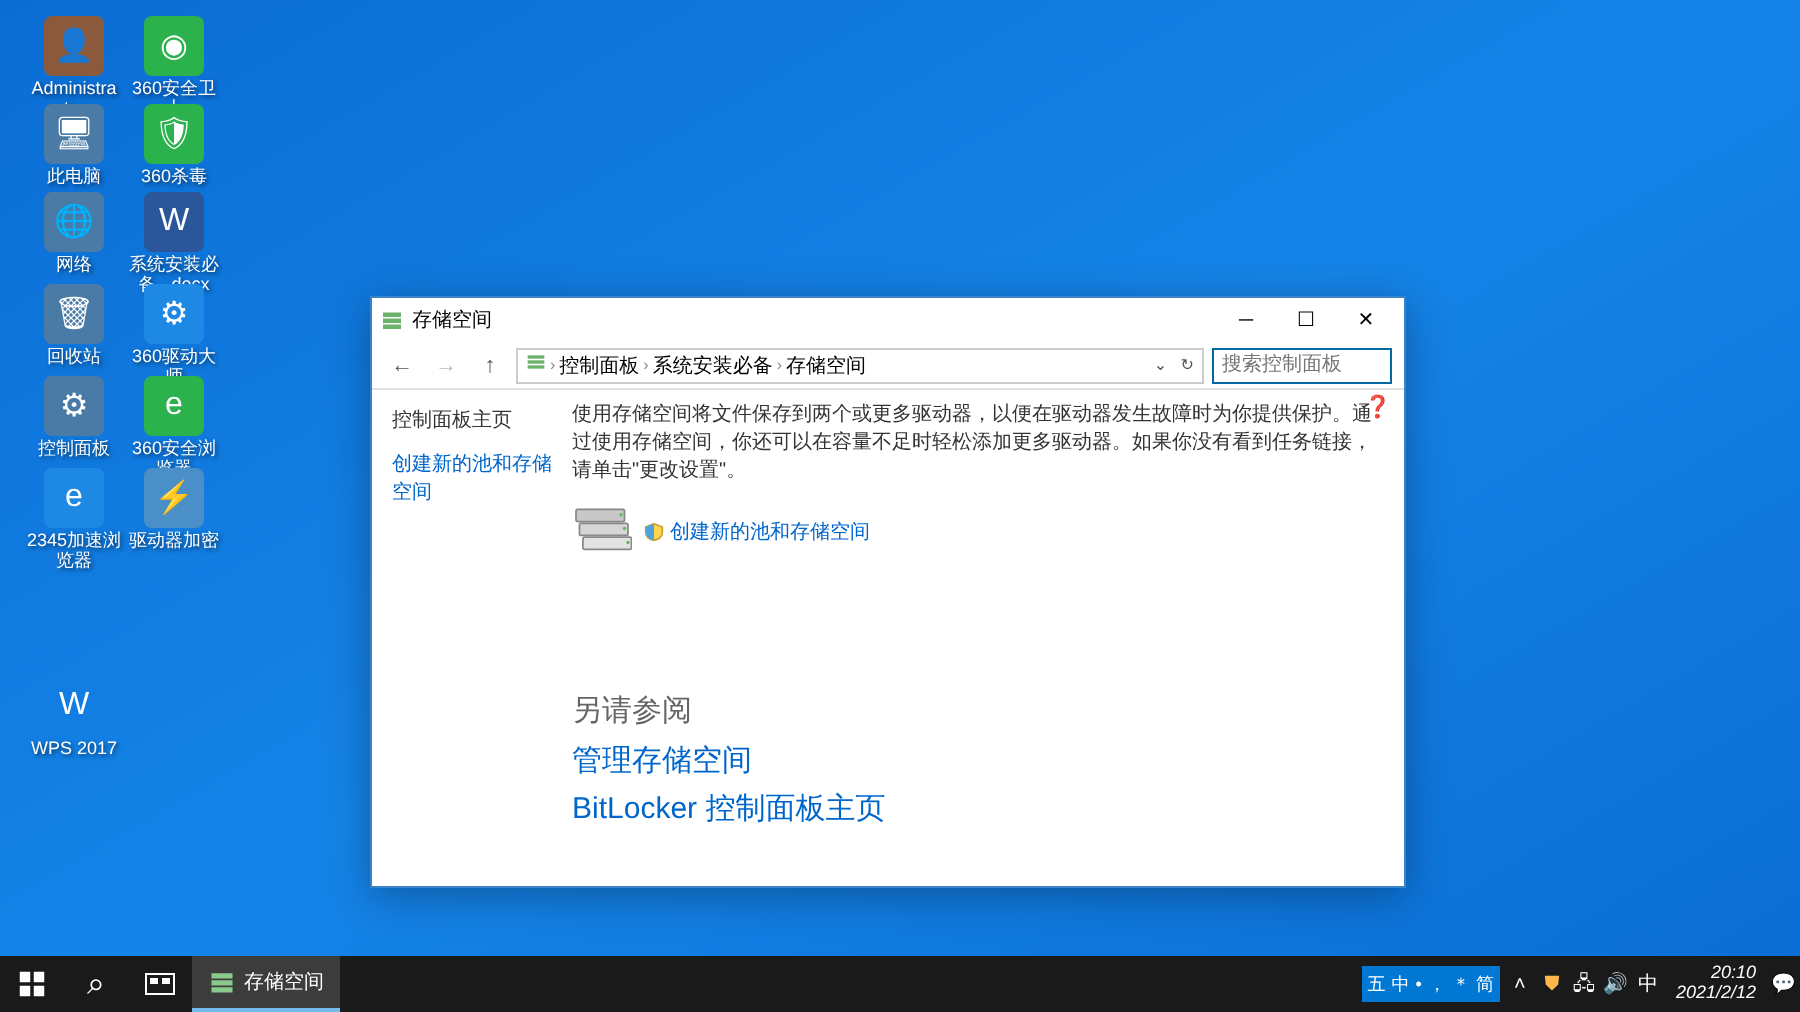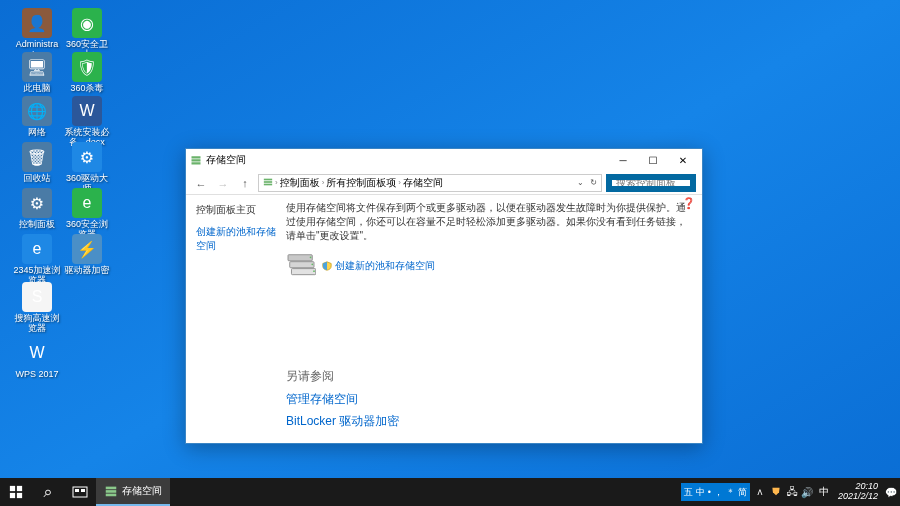--- a/index.html
+++ b/index.html
@@ -18,36 +18,36 @@
 .titlebar .title { flex: 1; }
 .winbtns { display: flex; }
 .winbtn { width: 30px; height: 20px; display: flex; align-items: center; justify-content: center; font-size: 10px; cursor: pointer; }
 
 .addrbar { height: 24px; display: flex; align-items: center; padding: 0 6px; gap: 4px; border-bottom: 1px solid #e0e0e0; }
 .navbtn { width: 18px; height: 18px; display: flex; align-items: center; justify-content: center; color: #555; font-size: 11px; cursor: pointer; }
 .breadcrumb { flex: 1; border: 1px solid #ccc; height: 18px; display: flex; align-items: center; padding: 0 4px; font-size: 10px; gap: 2px; }
 .bc-sep { color: #888; font-size: 8px; }
 .bc-item { cursor: pointer; }
 .bc-dd { font-size: 8px; color: #555; margin-left: auto; }
-.searchbox { width: 90px; border: 6px solid #0369a1; height: 18px; font-size: 10px; padding: 0 4px; color: #888; }
+.searchbox { width: 90px; border: 1px solid #0369a1; height: 18px; font-size: 10px; padding: 0 4px; color: #888; }
 
 .body { flex: 1; display: flex; }
 .sidebar { width: 100px; padding: 8px 10px; font-size: 10px; }
 .sidelink { color: #0066cc; margin-bottom: 8px; cursor: pointer; display: block; }
 
 .main { flex: 1; padding: 6px 12px 6px 0; position: relative; }
 .main-title { color: #0a5a2a; font-size: 11px; margin-bottom: 6px; }
 .main-desc { font-size: 10px; color: #333; line-height: 1.4; margin-bottom: 4px; }
 .main-action { display: flex; align-items: center; gap: 6px; margin-top: 10px; }
 .drive-icon { width: 30px; height: 26px; }
 .action-link { display: flex; align-items: center; gap: 3px; }
 .shield { width: 10px; height: 10px; }
 .action-text { color: #0066cc; font-size: 10px; cursor: pointer; }
 
-.related { position: absolute; bottom: 8px; left: 0; font-size: 12px; }
+.related { position: absolute; bottom: 24px; left: 0; font-size: 15px; }
 .related-title { color: #666; margin-bottom: 6px; }
 .related-link { color: #0066cc; margin-bottom: 5px; cursor: pointer; display: block; }
 
 .helpbtn { position: absolute; right: 6px; top: 2px; color: #0066cc; font-size: 11px; cursor: pointer; }
 
 
 .taskbar { position: absolute; bottom: 0; left: 0; right: 0; height: 28px; background: #1a1a1a; display: flex; align-items: center; }
 .taskbtn { height: 28px; min-width: 32px; display: flex; align-items: center; justify-content: center; cursor: pointer; padding: 0 4px; }
 .taskbtn.active { background: rgba(255,255,255,.15); border-bottom: 2px solid #76b9ed; }
 .start svg { width: 14px; height: 14px; }
@@ -103,24 +103,20 @@
       <div class="ibox" style="background: rgb(43, 178, 76); color: rgb(255, 255, 255); font-size: 16px;">e</div>
       <div class="ilabel">360安全浏览器</div>
     </div>
     <div class="dicon" style="left: 12px; top: 234px;">
       <div class="ibox" style="background: rgb(30, 136, 229); color: rgb(255, 255, 255); font-size: 16px;">e</div>
       <div class="ilabel">2345加速浏览器</div>
     </div>
     <div class="dicon" style="left: 62px; top: 234px;">
       <div class="ibox" style="background: rgb(74, 143, 199); color: rgb(255, 255, 255); font-size: 16px;">⚡</div>
       <div class="ilabel">驱动器加密</div>
-    </div>
-    <div class="dicon" style="left: 12px; top: 282px;">
-      <div class="ibox" style="background: rgb(245, 245, 245); color: rgb(255, 255, 255); font-size: 16px;">S</div>
-      <div class="ilabel">搜狗高速浏览器</div>
     </div>
     <div class="dicon" style="left: 12px; top: 338px;">
       <div class="ibox" style="color: rgb(255, 255, 255); font-size: 16px;">W</div>
       <div class="ilabel">WPS 2017</div>
     </div>
   </div>
 
 <div class="window">
   <div class="titlebar">
     <span class="ticon">
@@ -146,21 +142,21 @@
       <span>
         <svg viewBox="0 0 12 12" width="10" height="10">
             <rect x="1" y="2" width="10" height="2" fill="#6bb36b"></rect>
             <rect x="1" y="5" width="10" height="2" fill="#6bb36b"></rect>
             <rect x="1" y="8" width="10" height="2" fill="#6bb36b"></rect>
           </svg>
       </span>
       <span class="bc-sep">›</span>
       <span class="bc-item">控制面板</span>
       <span class="bc-sep">›</span>
-      <span class="bc-item">所有控制面板项</span>
+      <span class="bc-item">系统安装必备</span>
       <span class="bc-sep">›</span>
       <span class="bc-item">存储空间</span>
       <span class="bc-dd">⌄ &nbsp; ↻</span>
     </div>
     <input class="searchbox" placeholder="搜索控制面板" style="">
   </div>
 
   <div class="body">
     <div class="sidebar">
       <span class="sidelink" style="color:#333">控制面板主页</span>
@@ -182,21 +178,21 @@
           <svg class="shield" viewBox="0 0 12 12">
             <path d="M6 1 L11 3 L11 6 Q11 10 6 11 Q1 10 1 6 L1 3 Z" fill="#ffd54f" stroke="#c9a227"></path>
             <path d="M6 1 L6 11 Q1 10 1 6 L1 3 Z" fill="#4ca3dd"></path>
           </svg>
           <span class="action-text">创建新的池和存储空间</span>
         </div>
       </div>
       <div class="related">
         <div class="related-title">另请参阅</div>
         <span class="related-link">管理存储空间</span>
-        <span class="related-link">BitLocker 驱动器加密</span>
+        <span class="related-link">BitLocker 控制面板主页</span>
       </div>
     </div>
   </div>
 </div>
 
 <div class="taskbar">
   <div class="taskbtn start">
     <svg viewBox="0 0 16 16">
         <rect x="1" y="1" width="6" height="6" fill="#fff"></rect>
         <rect x="9" y="1" width="6" height="6" fill="#fff"></rect>

